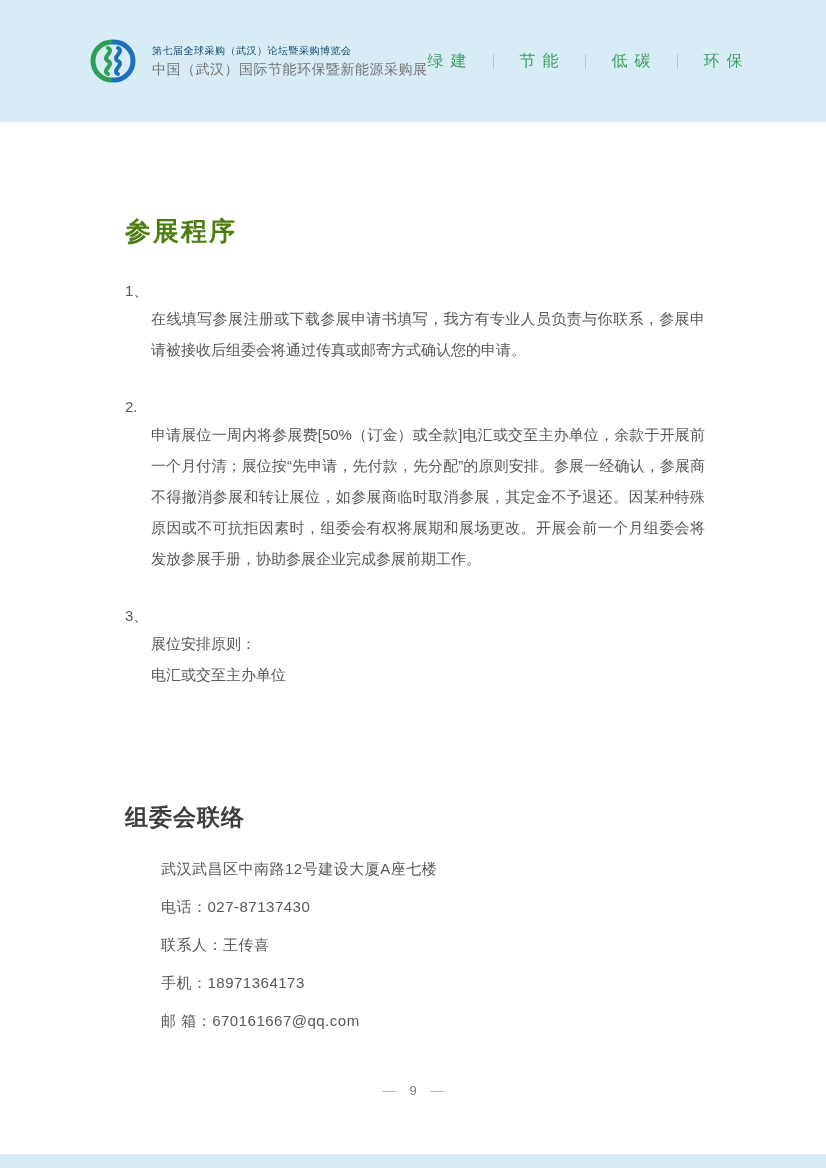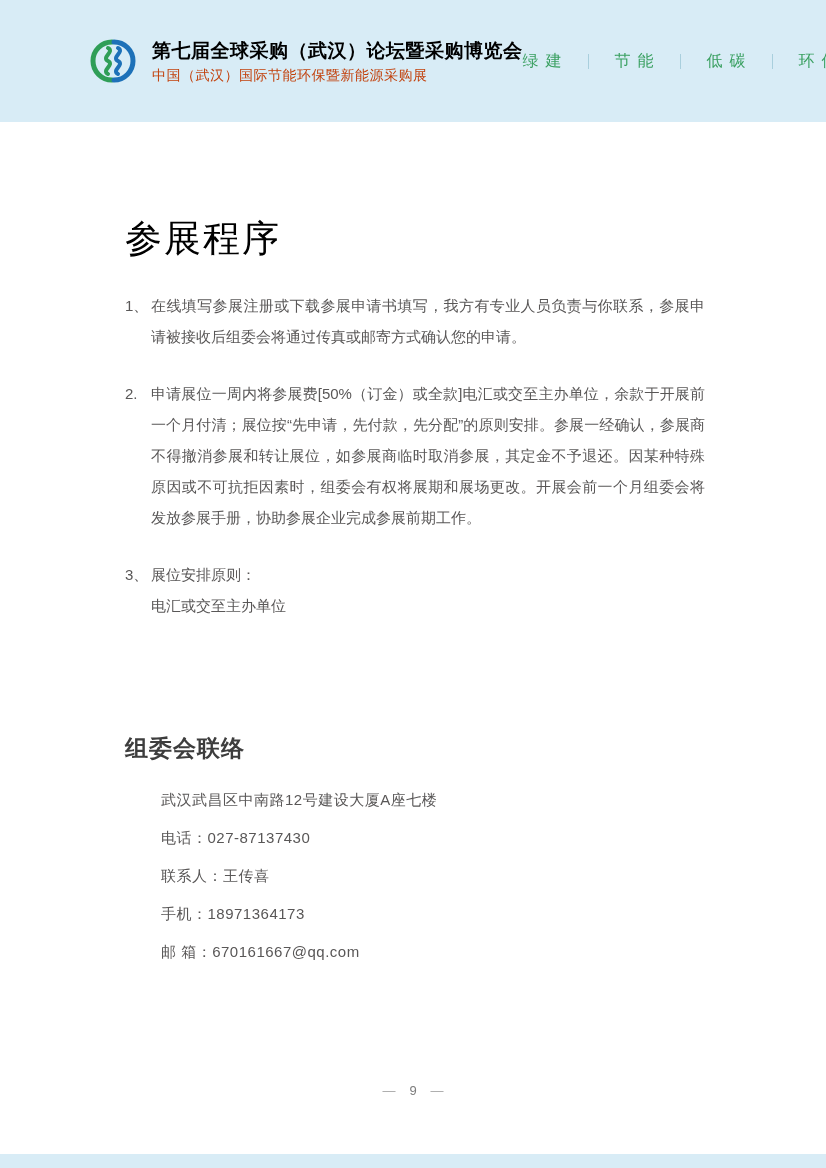--- a/index.html
+++ b/index.html
@@ -26,30 +26,30 @@
     background: #d8ecf6;
     display: flex;
     align-items: center;
     justify-content: space-between;
     padding: 0 88px 0 86px;
   }
   .brand { display: flex; align-items: center; gap: 12px; }
   .logo-icon { width: 54px; height: 50px; flex: none; display: block; }
   .brand-text { display: flex; flex-direction: column; gap: 3px; }
   .brand-line1 {
-    font-size: 19px;
-    font-weight: bold;
-    color: #000000;
+    font-size: 10px;
+    font-weight: normal;
+    color: #0c4a6e;
     letter-spacing: 0.5px;
     white-space: nowrap;
   }
   .brand-line2 {
     font-size: 14px;
     font-weight: normal;
-    color: #c2410c;
+    color: #737373;
     letter-spacing: 0.5px;
     white-space: nowrap;
   }
   .header-tags { display: flex; align-items: center; gap: 26px; }
   .tag {
     font-size: 16px;
     color: #3aa061;
     letter-spacing: 7px;
     margin-right: -7px;
     white-space: nowrap;
@@ -64,37 +64,37 @@
   
   .main-content {
     position: absolute;
     top: 122px;
     left: 0;
     width: 100%;
     padding: 0 121px 0 125px;
   }
   .page-title {
     margin-top: 92px;
-    font-size: 37px;
-    font-weight: 400;
-    color: #000000;
+    font-size: 26px;
+    font-weight: 700;
+    color: #4d7c0f;
     letter-spacing: 2px;
   }
   .steps { margin-top: 26px; list-style: none; }
   .step {
     display: flex;
     align-items: flex-start;
     color: #595757;
     font-size: 15px;
     line-height: 31px;
     text-align: justify;
   }
   .step + .step { margin-top: 26px; }
   .step .num { flex: none; width: 26px; }
-  .step .txt { flex: 1; }
+  .step .txt { flex: 1; margin-top: 28px; }
   .sub-lines { margin-top: 0; }
 
   
   .contact {
     margin-top: 112px;
     color: #595757;
   }
   .contact-heading {
     font-size: 23px;
     font-weight: bold;

